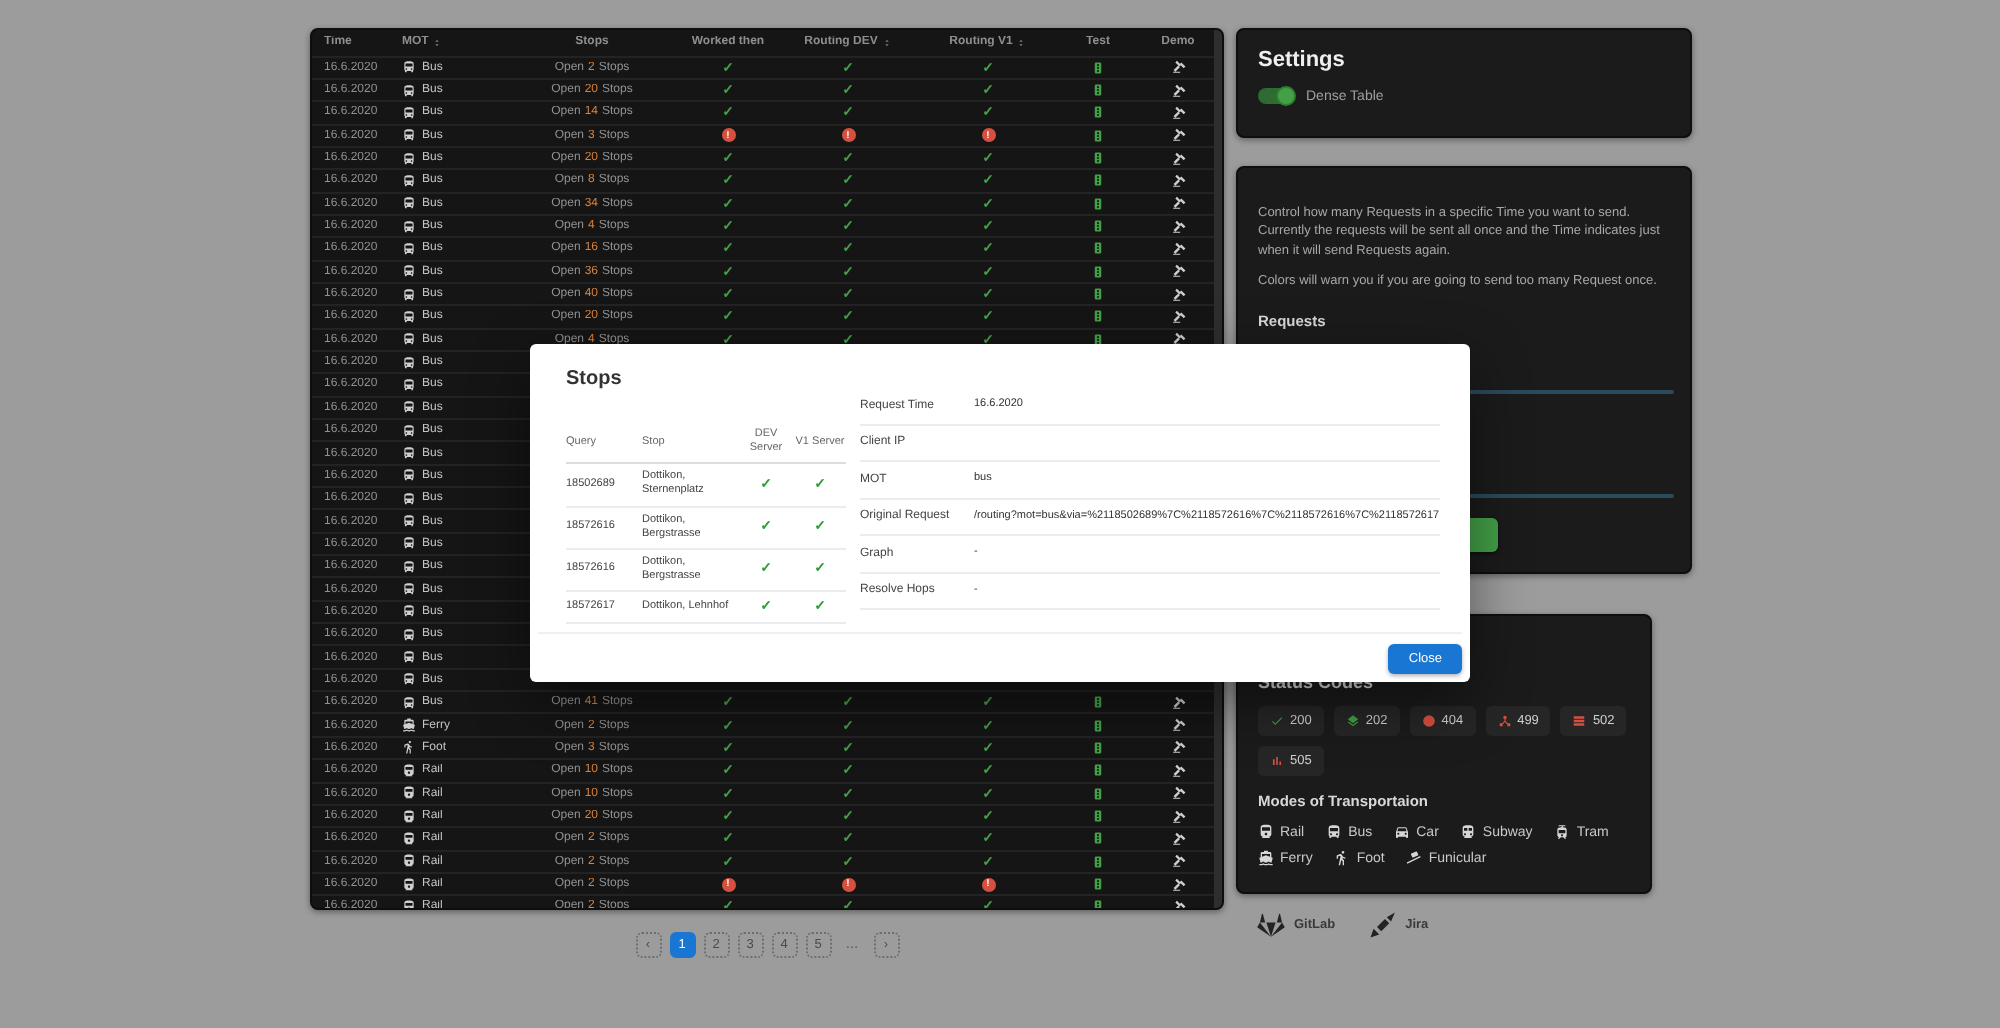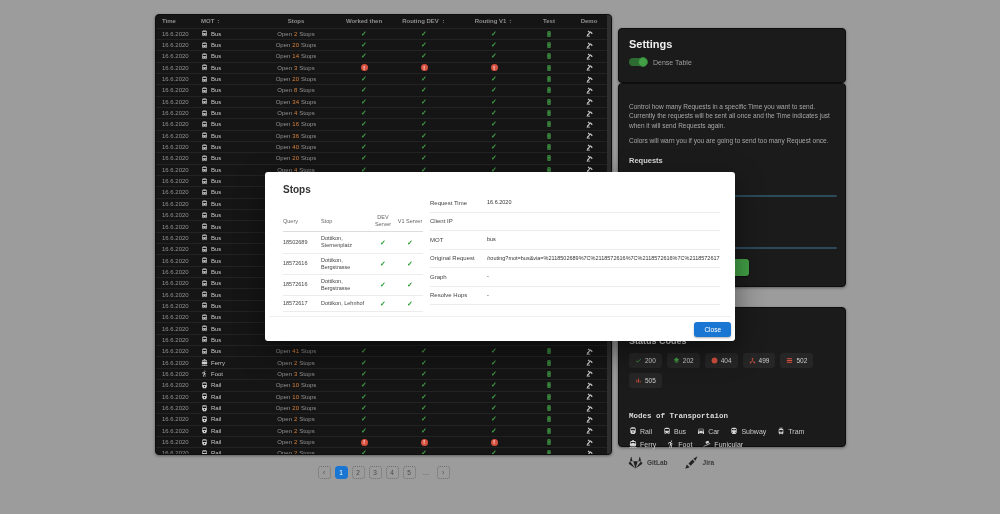--- a/index.html
+++ b/index.html
@@ -34,45 +34,45 @@
   .demo-ic svg { width:7px; height:7px; fill:#cfcfcf; display:block; }
 
   
   #pagination { position:absolute; left:155px; top:466px; width:457px; display:flex; justify-content:center; gap:4px; }
   .pg { min-width:13px; height:13px; border-radius:3px; border:1px dotted #6e6e6e; color:#4a4a4a;
         font-size:6.5px; display:flex; align-items:center; justify-content:center; padding:0 3px; background:transparent; }
   .pg.active { background:#1976d2; border:1px solid #1976d2; color:#fff; }
   .pg.ellipsis { border:none; }
 
   
-  #settings-panel { left:618px; top:14px; width:228px; height:55px; padding:9px 10px;margin-top:14px; }
+  #settings-panel { left:618px; top:14px; width:228px; height:55px; padding:9px 10px; }
   .panel-title { color:#efefef; font-size:11px; font-weight:bold; }
   #dense-row { display:flex; align-items:center; margin-top:8px; }
   .switch { width:18px; height:8px; border-radius:4px; background:#2e6b33; position:relative; margin-right:6px; }
   .switch .thumb { position:absolute; right:-1px; top:-1px; width:10px; height:10px; border-radius:50%; background:#43a047;
                    border:1px solid #2e7d32; }
   .toggle-label { color:#9f9f9f; font-size:7px; }
 
   #ratelimit-panel { left:618px; top:83px; width:228px; height:204px; padding:12px 10px; }
   .para { color:#a8a8a8; font-size:6.5px; line-height:1.45; margin-top:6px; }
   .sub-title { color:#d8d8d8; font-size:7.5px; font-weight:bold; margin-top:10px; }
   .slider { position:absolute; left:10px; width:208px; height:2px; background:#2b4a5a; border-radius:1px; }
   #slider-requests { top:111px; }
   #slider-time { top:163px; }
   #send-button { position:absolute; left:82px; top:175px; width:48px; height:17px; background:#43a047; border:none;
                  border-radius:3px; color:#0e2b10; font-size:7px; font-weight:bold; box-shadow:0 1px 2px rgba(0,0,0,.5); }
 
-  #status-panel { left:618px; top:307px; width:228px; height:140px; padding:10px 10px; }
+  #status-panel { left:618px; top:307px; width:208px; height:140px; padding:10px 10px; }
   #status-title { margin-top:18px; font-size:9px; color:#d8d8d8; font-weight:bold; }
   #code-chips { display:flex; flex-wrap:wrap; gap:5px; margin-top:7px; }
   .chip { background:#262626; border-radius:3px; height:15px; display:flex; align-items:center; padding:0 6px;
           color:#cfcfcf; font-size:6.5px; }
   .chip svg { width:7px; height:7px; margin-right:3px; display:block; }
   .chip.green svg { fill:#43a047; } .chip.red svg { fill:#d6503f; }
-  #modes-title { margin-top:24px;font-family:Liberation Mono, monospace; }
+  #modes-title { margin-top:8px; }
   #mode-chips { display:flex; flex-wrap:wrap; column-gap:11px; row-gap:5px; margin-top:7px; }
   .mode { display:flex; align-items:center; color:#c9c9c9; font-size:7px; }
   .mode svg { width:8px; height:8px; fill:#d6d6d6; margin-right:3px; display:block; }
 
   
   #footer-links { position:absolute; left:628px; top:455px; display:flex; align-items:center; gap:16px; }
   .flink { display:flex; align-items:center; color:#3a3a3a; font-size:6.5px; font-weight:bold; }
   .flink svg { width:15px; height:15px; fill:#232323; margin-right:4px; display:block; }
 
   

